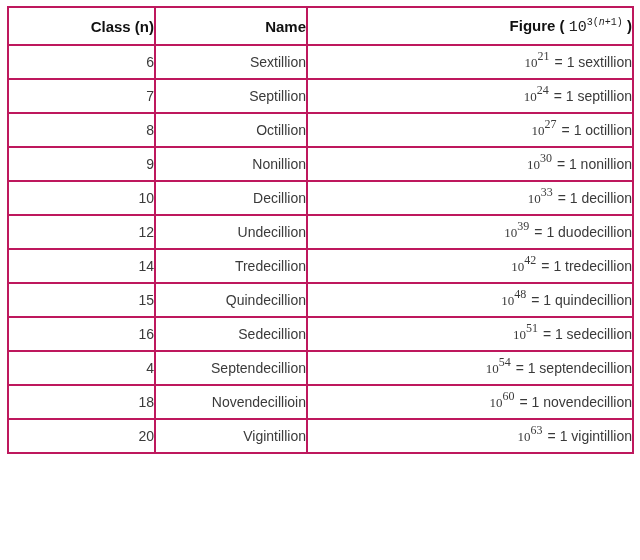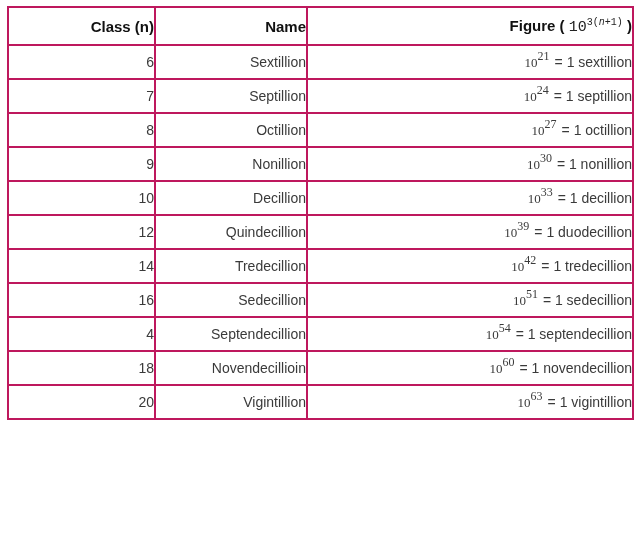--- a/index.html
+++ b/index.html
@@ -68,27 +68,32 @@
         <td>Nonillion</td>
         <td><span class="pow"><span>10</span><sup>30</sup></span><span class="eq">= 1 nonillion</span></td>
       </tr>
       <tr>
         <td>10</td>
         <td>Decillion</td>
         <td><span class="pow"><span>10</span><sup>33</sup></span><span class="eq">= 1 decillion</span></td>
       </tr>
       <tr>
         <td>12</td>
-        <td>Quindecillion</td>
+        <td>Undecillion</td>
         <td><span class="pow"><span>10</span><sup>39</sup></span><span class="eq">= 1 duodecillion</span></td>
       </tr>
       <tr>
         <td>14</td>
         <td>Tredecillion</td>
         <td><span class="pow"><span>10</span><sup>42</sup></span><span class="eq">= 1 tredecillion</span></td>
+      </tr>
+      <tr>
+        <td>15</td>
+        <td>Quindecillion</td>
+        <td><span class="pow"><span>10</span><sup>48</sup></span><span class="eq">= 1 quindecillion</span></td>
       </tr>
       <tr>
         <td>16</td>
         <td>Sedecillion</td>
         <td><span class="pow"><span>10</span><sup>51</sup></span><span class="eq">= 1 sedecillion</span></td>
       </tr>
       <tr>
         <td>4</td>
         <td>Septendecillion</td>
         <td><span class="pow"><span>10</span><sup>54</sup></span><span class="eq">= 1 septendecillion</span></td>

